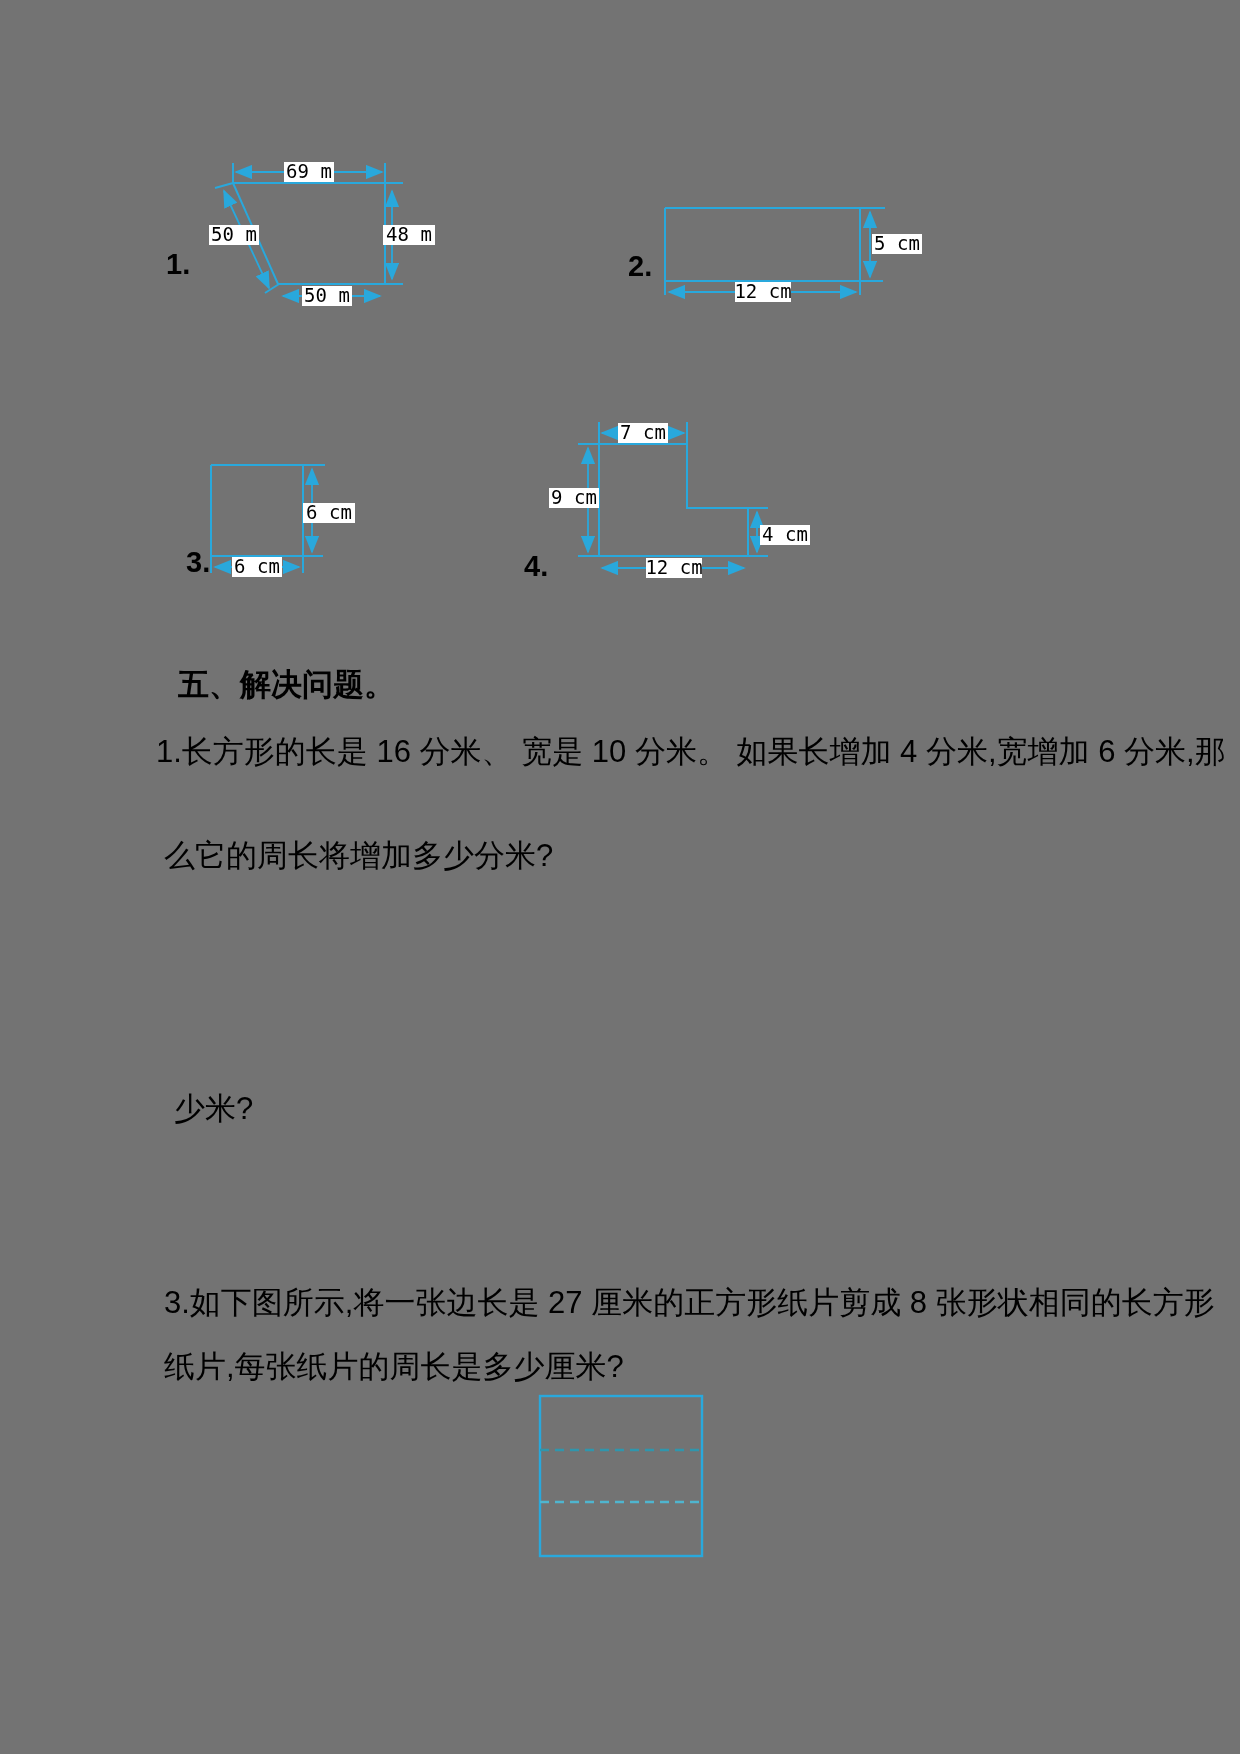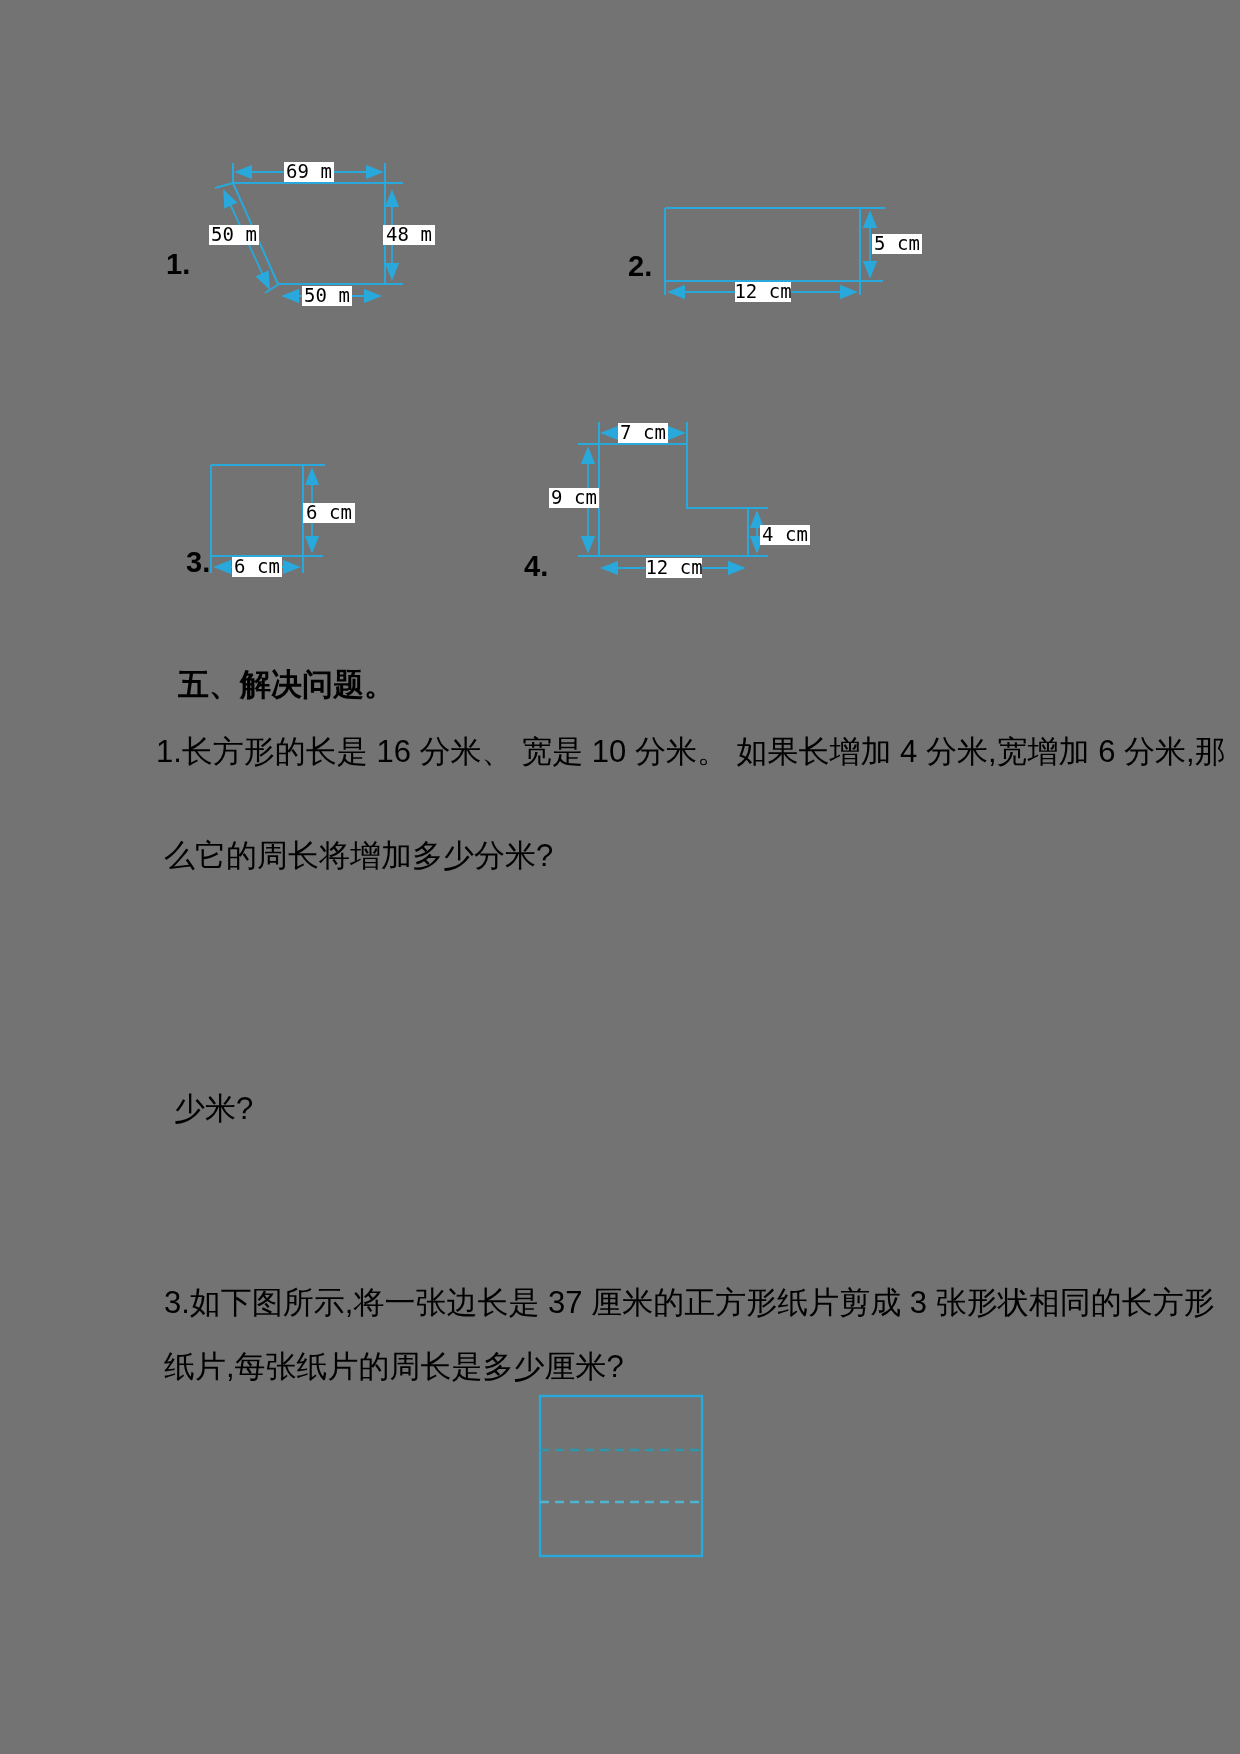--- a/index.html
+++ b/index.html
@@ -159,21 +159,21 @@
   </svg>
   <div class="fig-num" style="left:524px;top:552px;">4.</div>
 
   <div class="body-text section-title" style="left:178px;top:666px;">五、解决问题。</div>
 
   <div class="body-text" style="left:156px;top:733px;text-align:right;">1.长方形的长是 16 分米、 宽是 10 分米。 如果长增加 4 分米,宽增加 6 分米,那</div>
   <div class="body-text" style="left:164px;top:798px;margin-top:39px;">么它的周长将增加多少分米?</div>
 
   <div class="body-text" style="left:164px;top:1090px;margin-left:10px;">少米?</div>
 
-  <div class="body-text" style="left:164px;top:1284px;">3.如下图所示,将一张边长是 37 厘米的正方形纸片剪成 3 张形状相同的长方形</div>
+  <div class="body-text" style="left:164px;top:1284px;">3.如下图所示,将一张边长是 27 厘米的正方形纸片剪成 8 张形状相同的长方形</div>
   <div class="body-text" style="left:164px;top:1348px;">纸片,每张纸片的周长是多少厘米?</div>
 
   <svg style="left:535px;top:1390px;" width="175" height="175" viewBox="0 0 175 175">
     <rect x="5" y="6" width="162" height="160" fill="none" style="stroke:var(--figure-line);stroke-width:2.4;"></rect>
     <line x1="5" y1="60" x2="167" y2="60" style="stroke:var(--dash-line-1);stroke-width:2.6;" stroke-dasharray="9 6"></line>
     <line x1="5" y1="112" x2="167" y2="112" style="stroke:var(--dash-line-2);stroke-width:2.6;" stroke-dasharray="9 6"></line>
   </svg>
 
 </div>
 

